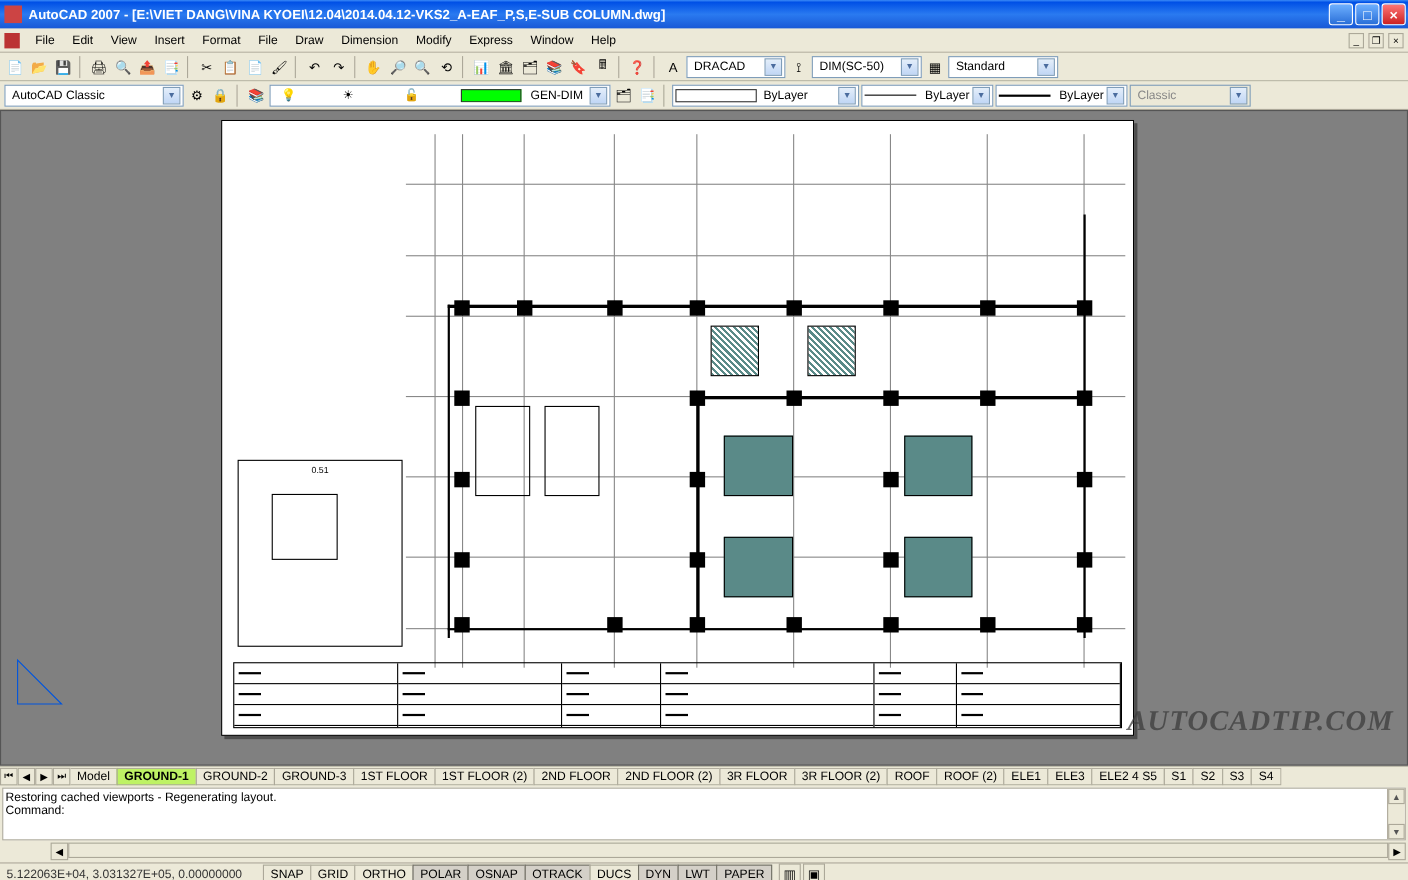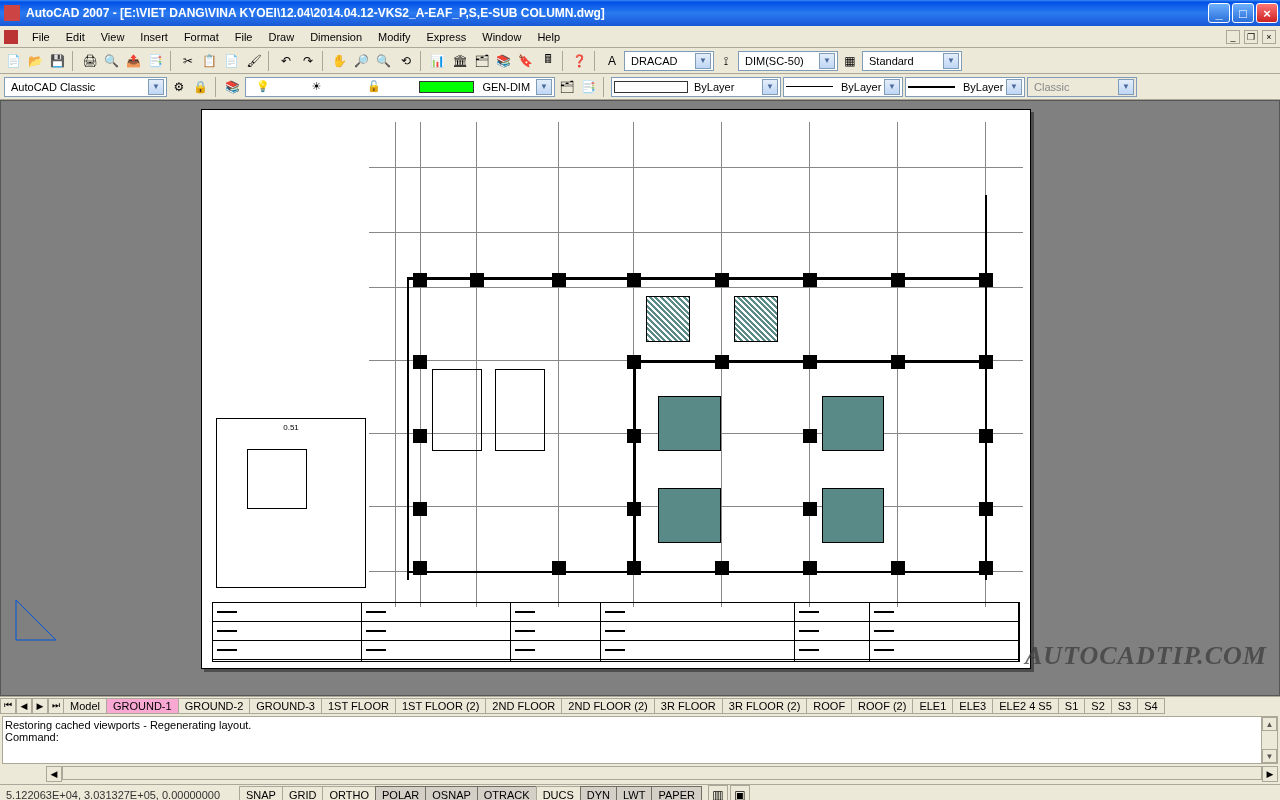--- a/index.html
+++ b/index.html
@@ -25,21 +25,21 @@
 .sw { width:12px; height:12px; border:1px solid #333; margin-right:2px; }
 .drawing-area { position:relative; height:596px; background:#808080; border:1px solid #555; }
 .paper { position:absolute; left:200px; top:8px; width:830px; height:560px; background:#fff; border:1px solid #000; box-shadow:3px 3px 0 rgba(0,0,0,.4); overflow:hidden; }
 .ucs { position:absolute; left:10px; bottom:50px; width:50px; height:50px; }
 .ucs svg { width:100%; height:100%; }
 .watermark { position:absolute; right:12px; bottom:24px; font:italic bold 26px Georgia,serif; color:rgba(60,60,60,.75); pointer-events:none; letter-spacing:1px; }
 .layout-tabs { height:18px; background:#ece9d8; display:flex; align-items:center; border-top:1px solid #aca899; font-size:10px; }
 .nav-btns { display:flex; }
 .nav-btn { width:16px; height:16px; border:1px solid #aca899; background:#ece9d8; display:flex; align-items:center; justify-content:center; font-size:9px; }
 .tab { padding:1px 6px; border:1px solid #aca899; background:#ece9d8; margin-left:-1px; white-space:nowrap; }
-.tab.active { background:#f9a8d4; font-weight:normal; }
+.tab.active { background:#bef264; font-weight:bold; }
 .cmd-window { height:48px; background:#fff; border:1px solid #aca899; margin:2px; font-family:'Courier New',monospace; font-size:12px; padding:2px 2px; position:relative; }
 .cmd-line { white-space:pre; }
 .cmd-scroll { position:absolute; right:0; top:0; width:16px; height:100%; background:#ece9d8; border-left:1px solid #aca899; display:flex; flex-direction:column; justify-content:space-between; }
 .cmd-scroll div { height:14px; display:flex; align-items:center; justify-content:center; font-size:8px; color:#555; border:1px solid #aca899; }
 .status-bar { height:20px; background:#ece9d8; display:flex; align-items:center; border-top:1px solid #aca899; font-size:10px; }
 .coords { width:240px; padding:0 6px; color:#333; }
 .st-btn { padding:2px 6px; border:1px solid #aca899; background:#ece9d8; margin-left:-1px; }
 .st-btn.on { background:#d4d0c8; border-color:#716f64; }
 
 .grid { position:absolute; inset:30px 20px 70px 180px; }

